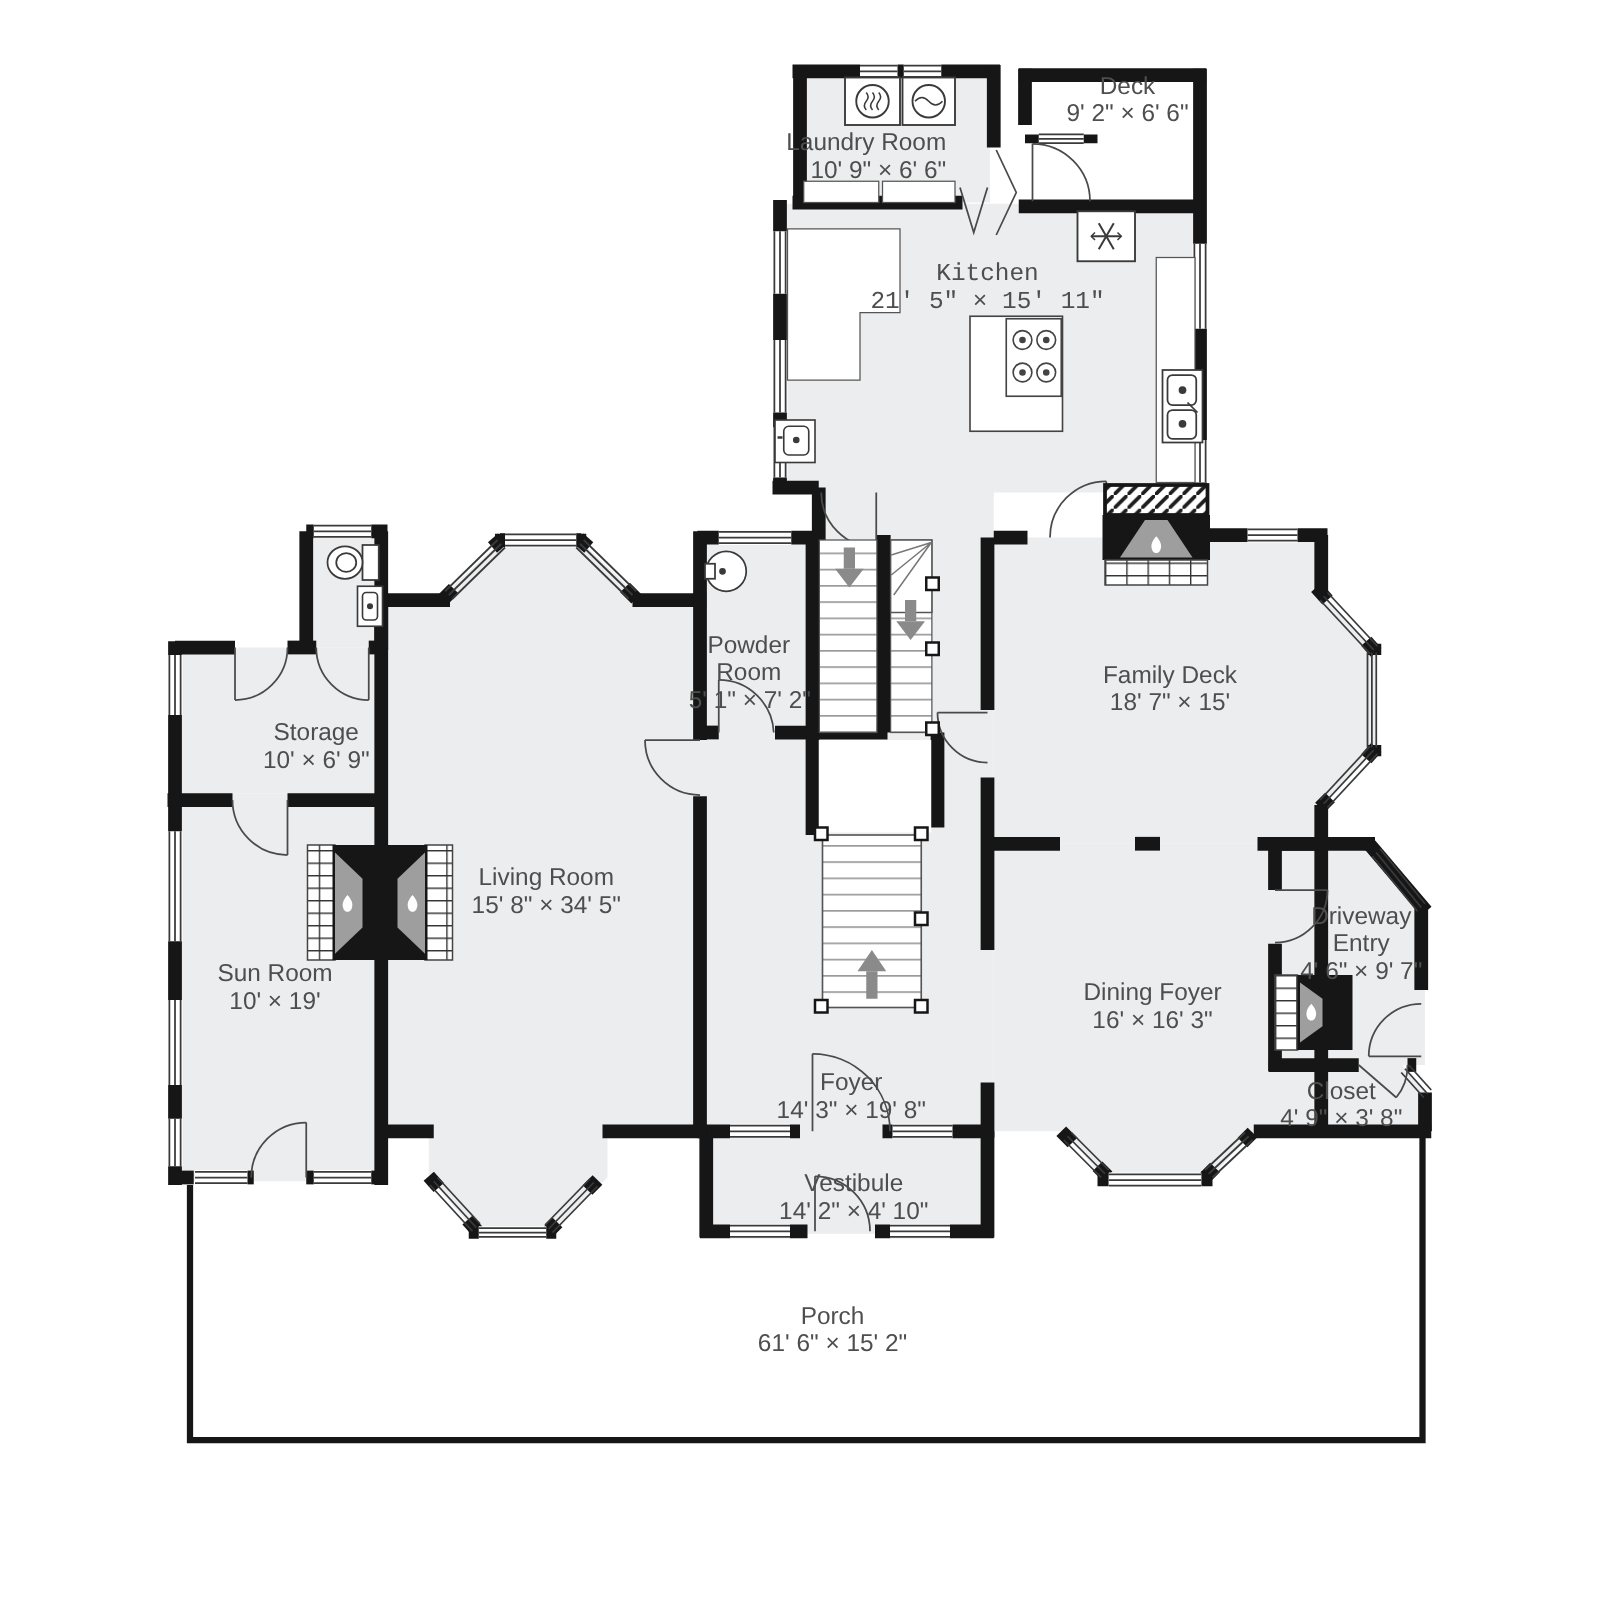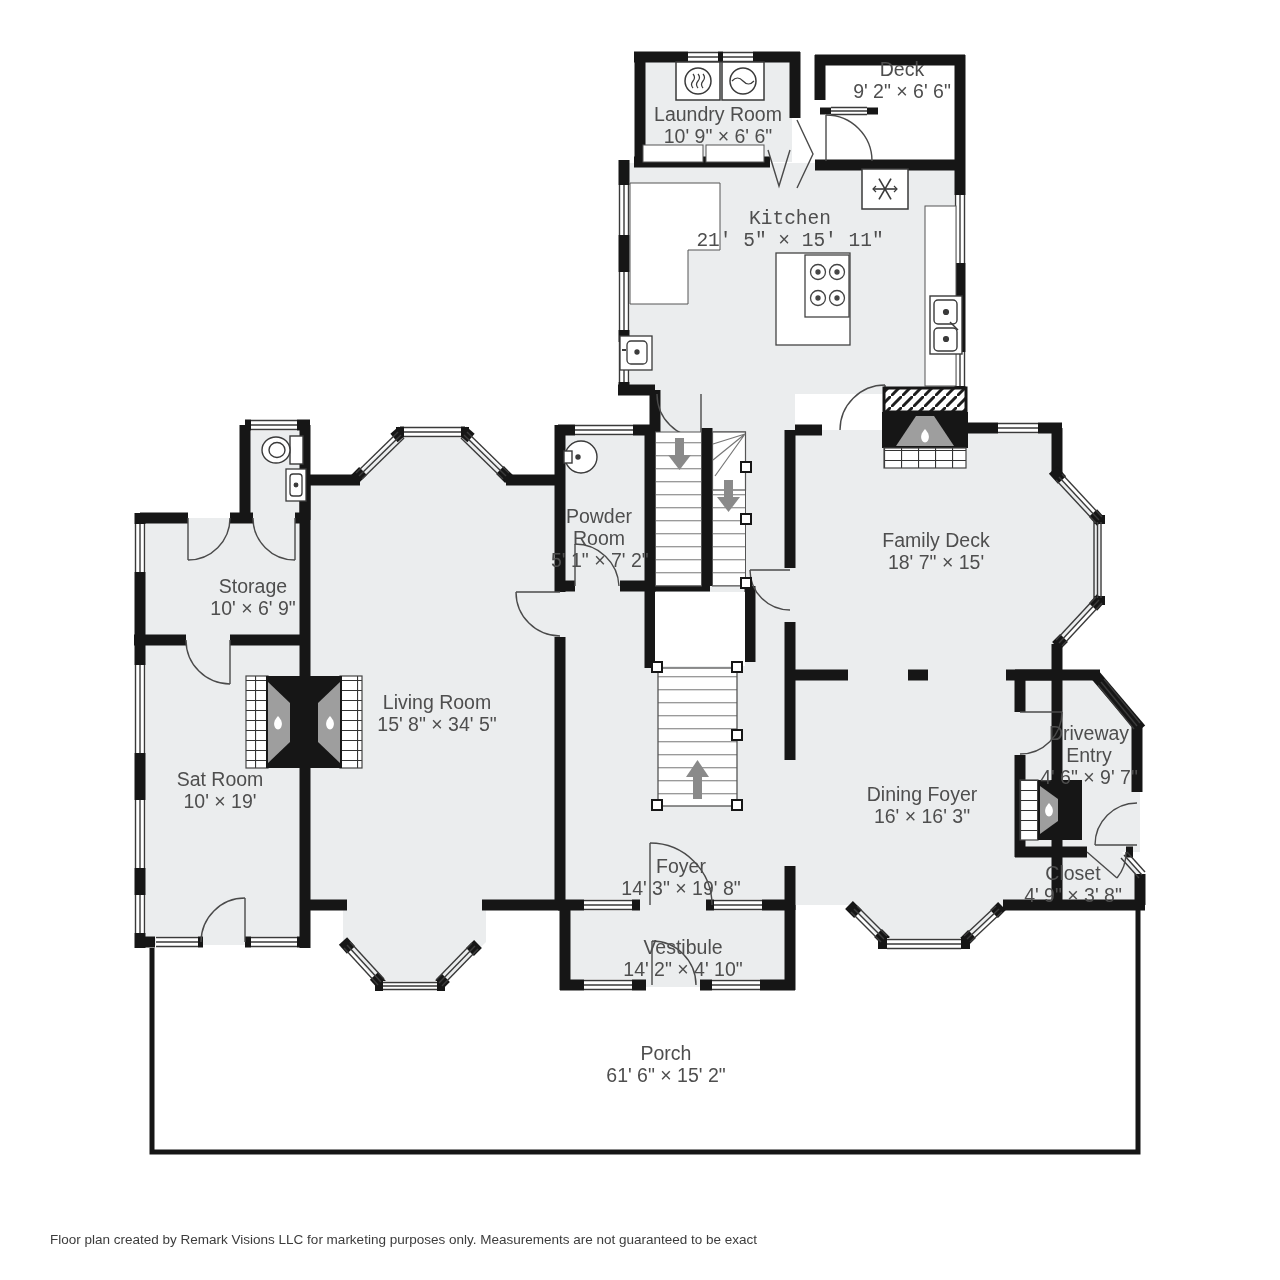--- a/index.html
+++ b/index.html
@@ -516,21 +516,21 @@
       <polygon points="1040,786 1058,799 1058,821 1040,834" fill="#9e9e9e"></polygon>
       <use href="#flame" x="1049" y="810" transform="scale(1)"></use>
     </g>
   </g>
 </svg>
 
 <div class="room-label" style="left:902px;top:58px;">
   <div class="rl-name">Deck</div>
   <div class="rl-dims">9' 2" × 6' 6"</div>
 </div>
-<div class="room-label" style="left:718px;top:103px;">
+<div class="room-label" style="left:693px;top:103px;text-align:right;">
   <div class="rl-name">Laundry Room</div>
   <div class="rl-dims">10' 9" × 6' 6"</div>
 </div>
 <div class="room-label" style="left:790px;top:208px;font-family:Liberation Mono, monospace;">
   <div class="rl-name">Kitchen</div>
   <div class="rl-dims">21' 5" × 15' 11"</div>
 </div>
 <div class="room-label" style="left:599px;top:505px;width:96px;">
   <div class="rl-name">Powder Room</div>
   <div class="rl-dims">5' 1" × 7' 2"</div>
@@ -541,21 +541,21 @@
 </div>
 <div class="room-label" style="left:221px;top:575px;margin-left:32px;">
   <div class="rl-name">Storage</div>
   <div class="rl-dims">10' × 6' 9"</div>
 </div>
 <div class="room-label" style="left:437px;top:691px;">
   <div class="rl-name">Living Room</div>
   <div class="rl-dims">15' 8" × 34' 5"</div>
 </div>
 <div class="room-label" style="left:220px;top:768px;">
-  <div class="rl-name">Sat Room</div>
+  <div class="rl-name">Sun Room</div>
   <div class="rl-dims">10' × 19'</div>
 </div>
 <div class="room-label" style="left:1089px;top:722px;width:100px;">
   <div class="rl-name">Driveway Entry</div>
   <div class="rl-dims">4' 6" × 9' 7"</div>
 </div>
 <div class="room-label" style="left:922px;top:783px;">
   <div class="rl-name">Dining Foyer</div>
   <div class="rl-dims">16' × 16' 3"</div>
 </div>
@@ -569,15 +569,14 @@
 </div>
 <div class="room-label" style="left:683px;top:936px;">
   <div class="rl-name">Vestibule</div>
   <div class="rl-dims">14' 2" × 4' 10"</div>
 </div>
 <div class="room-label" style="left:666px;top:1042px;">
   <div class="rl-name">Porch</div>
   <div class="rl-dims">61' 6" × 15' 2"</div>
 </div>
 
-<div id="footer-note">Floor plan created by Remark Visions LLC for marketing purposes only. Measurements are not guaranteed to be exact</div>
 
 </div>
 
 </body></html>

